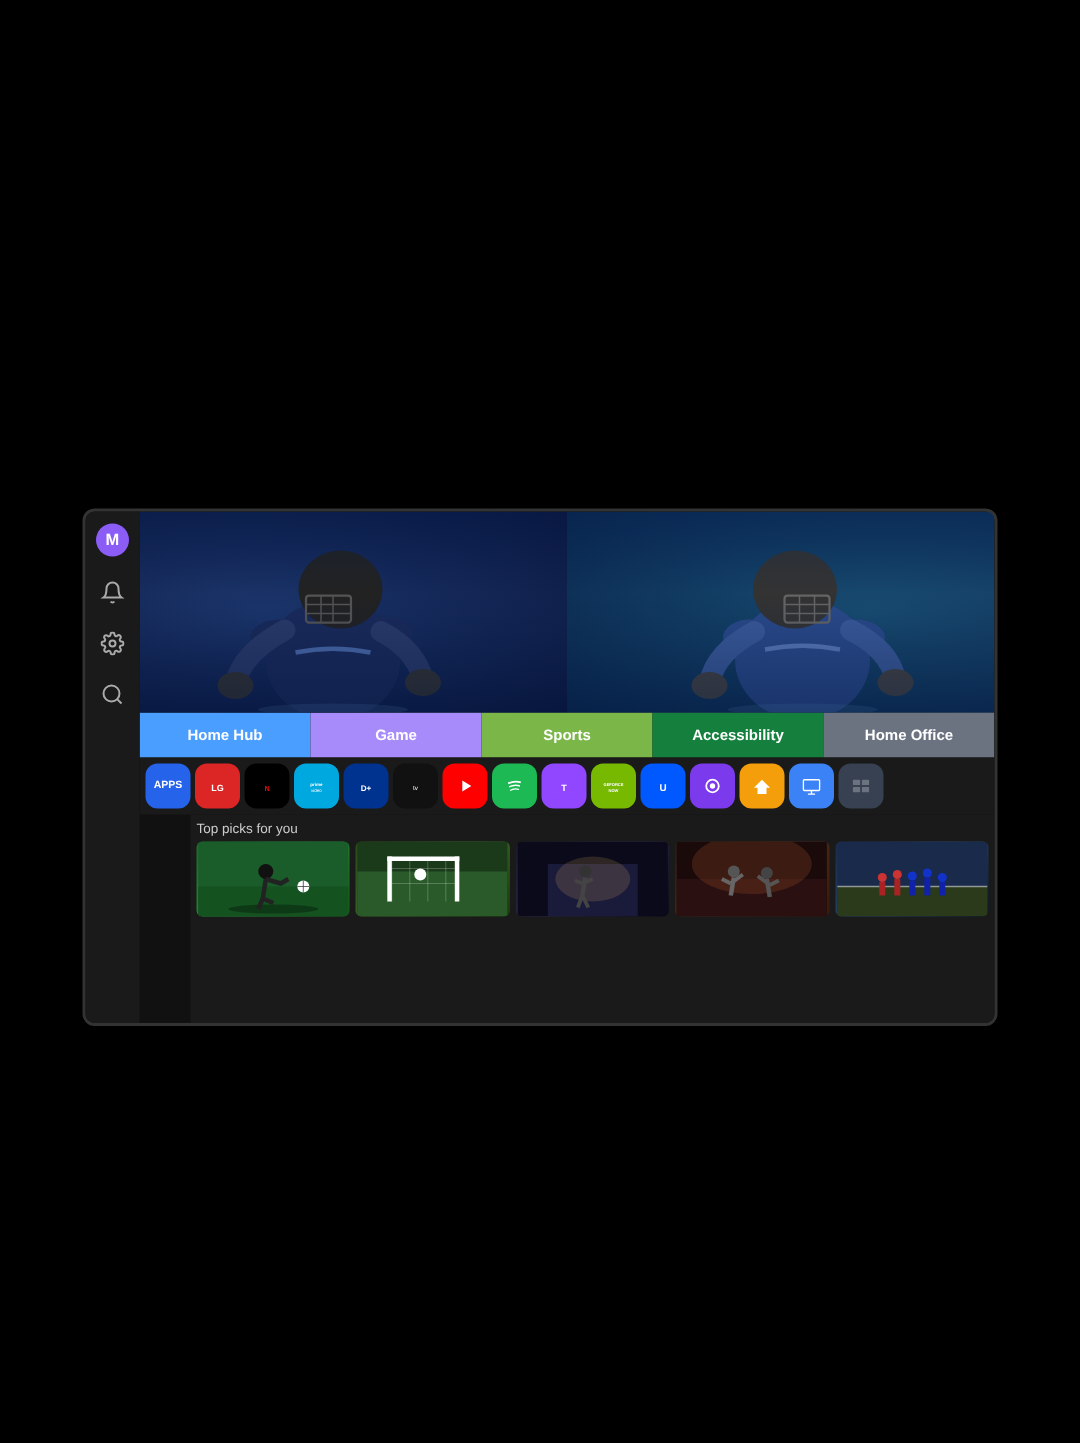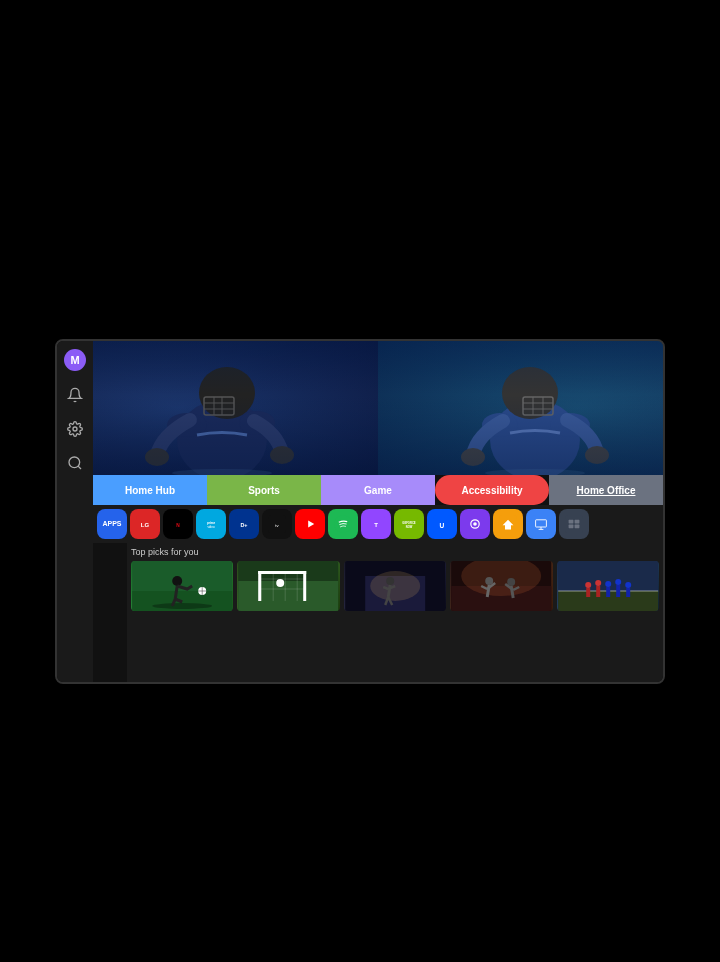--- a/index.html
+++ b/index.html
@@ -127,22 +127,22 @@
       font-size: 10px;
       font-weight: 600;
       cursor: pointer;
       border: none;
       color: #fff;
     }
 
     .nav-tab.home-hub { background: #4a9eff; }
     .nav-tab.sports { background: #7ab648; }
     .nav-tab.game { background: #a78bfa; }
-    .nav-tab.accessibility { background: #ef4444; border-radius: 15px; }
-    .nav-tab.home-office { background: #6b7280; text-decoration: underline; }
+    .nav-tab.accessibility { background: #15803d; }
+    .nav-tab.home-office { background: #6b7280; }
 
     
     .apps-row {
       display: flex;
       flex-direction: row;
       align-items: center;
       height: 38px;
       background: #1a1a1a;
       padding: 0 4px;
       gap: 3px;
@@ -292,22 +292,22 @@
         <path d="M75 88 Q100 83 125 88" stroke="#5a7abb" stroke-width="3" fill="none"></path>
 
         <ellipse cx="100" cy="128" rx="50" ry="4" fill="rgba(100,150,200,0.2)"></ellipse>
       </svg>
 
       <div style="position:absolute;top:0;left:0;right:0;bottom:0;background:linear-gradient(to bottom, rgba(0,30,80,0.3) 0%, transparent 40%, rgba(0,20,60,0.4) 100%); pointer-events:none;"></div>
     </div>
 
     <div class="nav-tabs">
       <button class="nav-tab home-hub">Home Hub</button>
+      <button class="nav-tab game">Game</button>
       <button class="nav-tab sports">Sports</button>
-      <button class="nav-tab game">Game</button>
       <button class="nav-tab accessibility">Accessibility</button>
       <button class="nav-tab home-office">Home Office</button>
     </div>
 
     <div class="apps-row">
 
       <div class="app-icon-wrapper app-all">
         <span style="color:#fff;font-size:7px;text-align:center;line-height:1.1;font-weight:bold;">APPS</span>
       </div>
 

